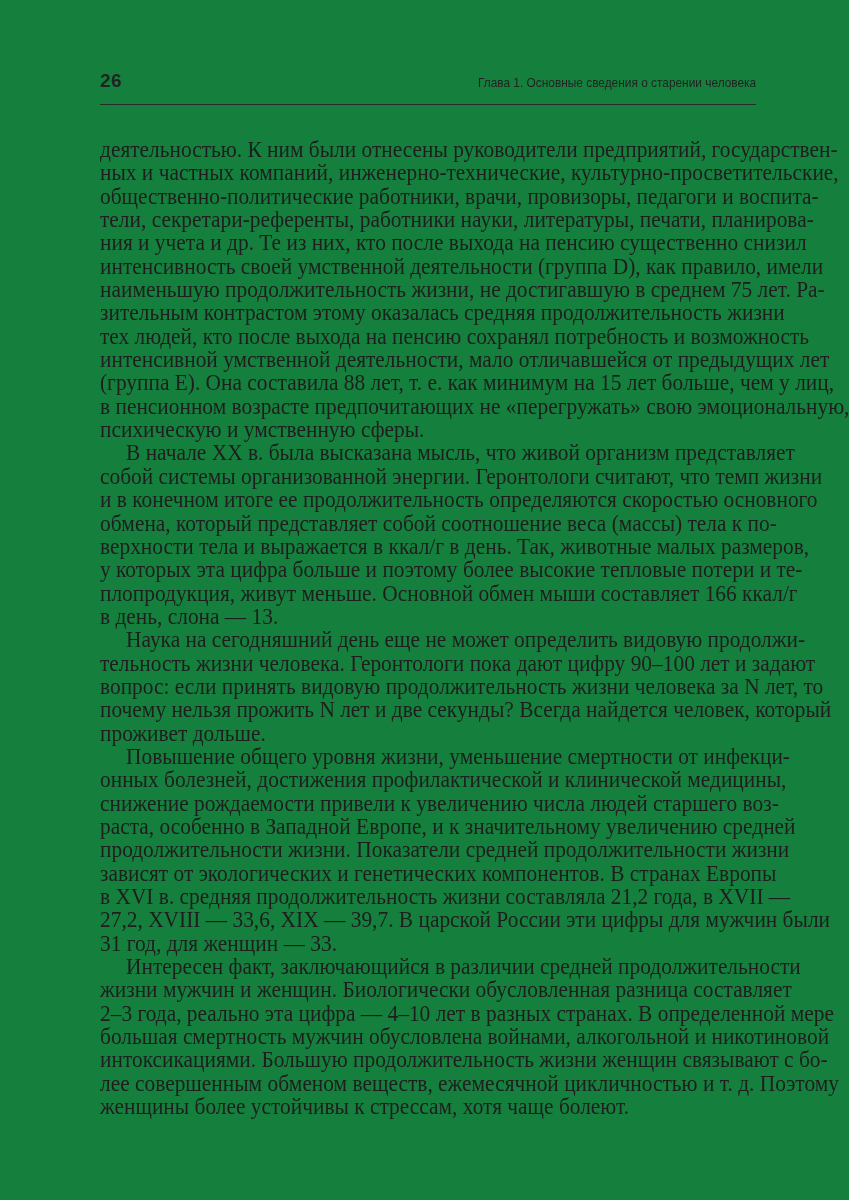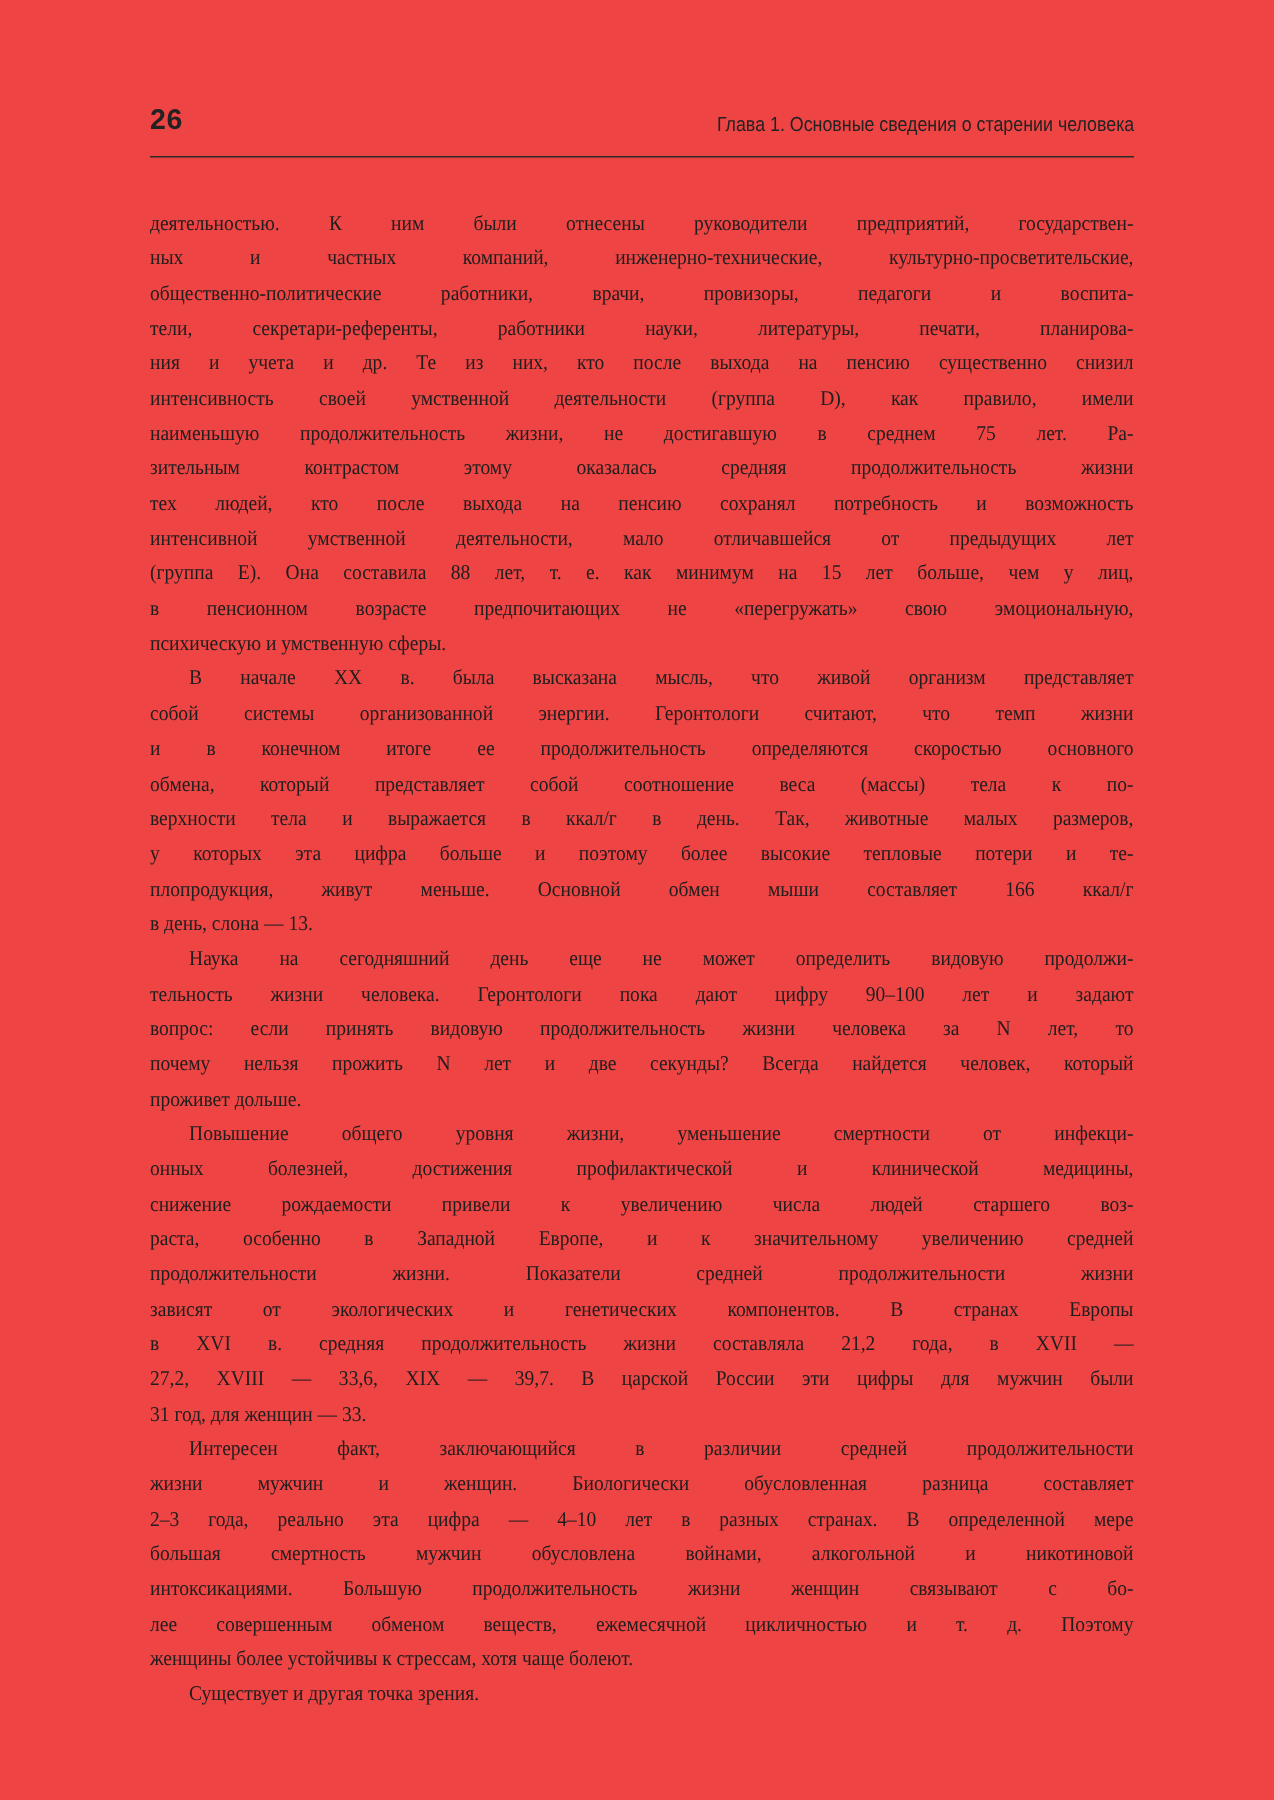--- a/index.html
+++ b/index.html
@@ -1,35 +1,35 @@
 <!DOCTYPE html>
 <html><head>
   <meta charset="utf-8">
   <style>
     html, body { margin: 0; padding: 0; background: #ffffff; }
     body { width: 849px; height: 1200px; position: relative; overflow: hidden; }
-    .page { position: absolute; left: 0; top: 0; width: 849px; height: 1200px; background: #ef4444; }
+    .page { position: absolute; left: 0; top: 0; width: 849px; height: 1200px; background: #15803d; }
     .running-head {
       position: absolute; left: 100px; top: 70px; width: 656px; height: 34px;
       border-bottom: 1.5px solid #2a2a2a;
       font-family: "Liberation Sans", "DejaVu Sans", sans-serif; color: #222;
     }
     .page-number {
       position: absolute; left: 0; top: 0;
       font-size: 19px; font-weight: bold; letter-spacing: 0.5px;
     }
     .chapter-title {
       position: absolute; right: 0; top: 5px;
       font-size: 13.5px; transform: scaleX(0.88); transform-origin: right center;
       white-space: nowrap;
     }
     .body-text {
       position: absolute; left: 100px; top: 138px; width: 656px;
       font-family: "Liberation Serif", "DejaVu Serif", serif;
-      font-size: 14px; color: #1e1e1e;
+      font-size: 23px; color: #1e1e1e;
     }
     .line {
       height: 23.35px; line-height: 23.35px;
       white-space: nowrap; text-align: justify; text-align-last: justify;
       transform: scaleX(0.93); transform-origin: left center; width: 705px;
     }
     .line.last { text-align-last: left; }
     .line.indent { text-indent: 28px; }
   </style>
 </head>
@@ -86,17 +86,14 @@
       </div>
       <div>
         <div class="line indent">Интересен факт, заключающийся в различии средней продолжительности</div>
         <div class="line">жизни мужчин и женщин. Биологически обусловленная разница составляет</div>
         <div class="line">2–3 года, реально эта цифра — 4–10 лет в разных странах. В определенной мере</div>
         <div class="line">большая смертность мужчин обусловлена войнами, алкогольной и никотиновой</div>
         <div class="line">интоксикациями. Большую продолжительность жизни женщин связывают с бо-</div>
         <div class="line">лее совершенным обменом веществ, ежемесячной цикличностью и т. д. Поэтому</div>
         <div class="line last">женщины более устойчивы к стрессам, хотя чаще болеют.</div>
       </div>
-      <div>
-        <div class="line indent last">Существует и другая точка зрения.</div>
-      </div>
     </div>
 </div>
 
 </body></html>

